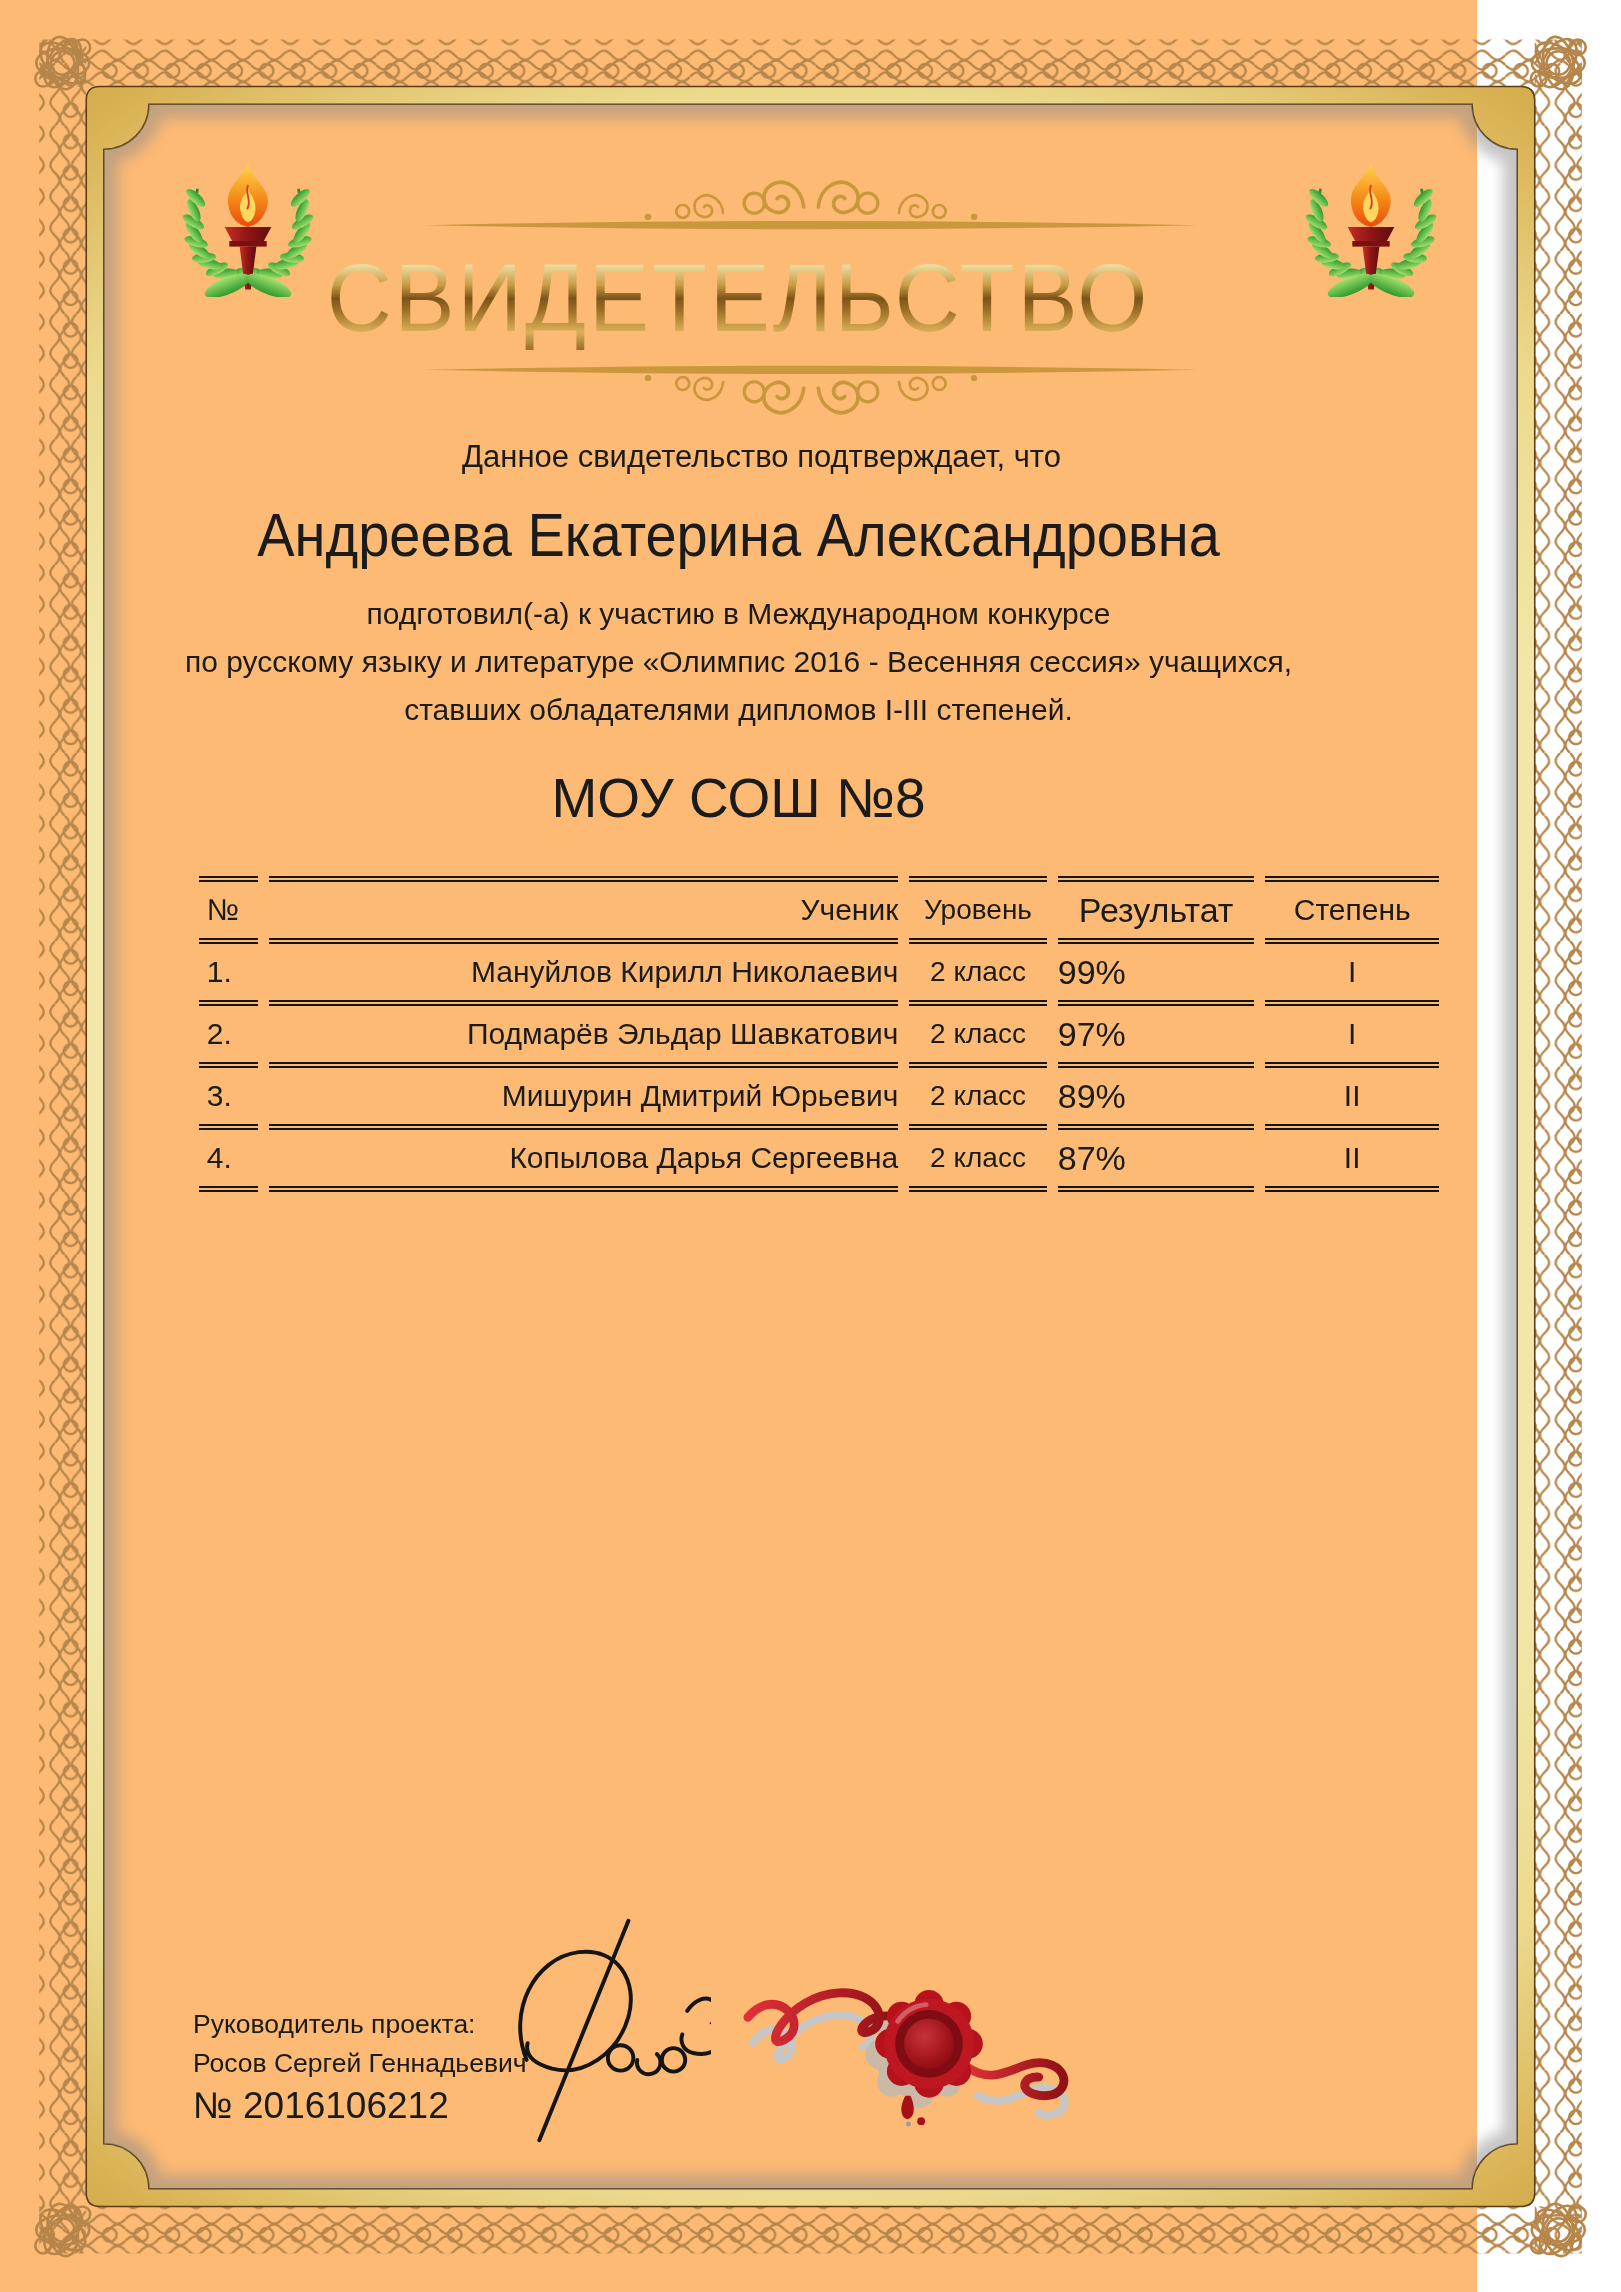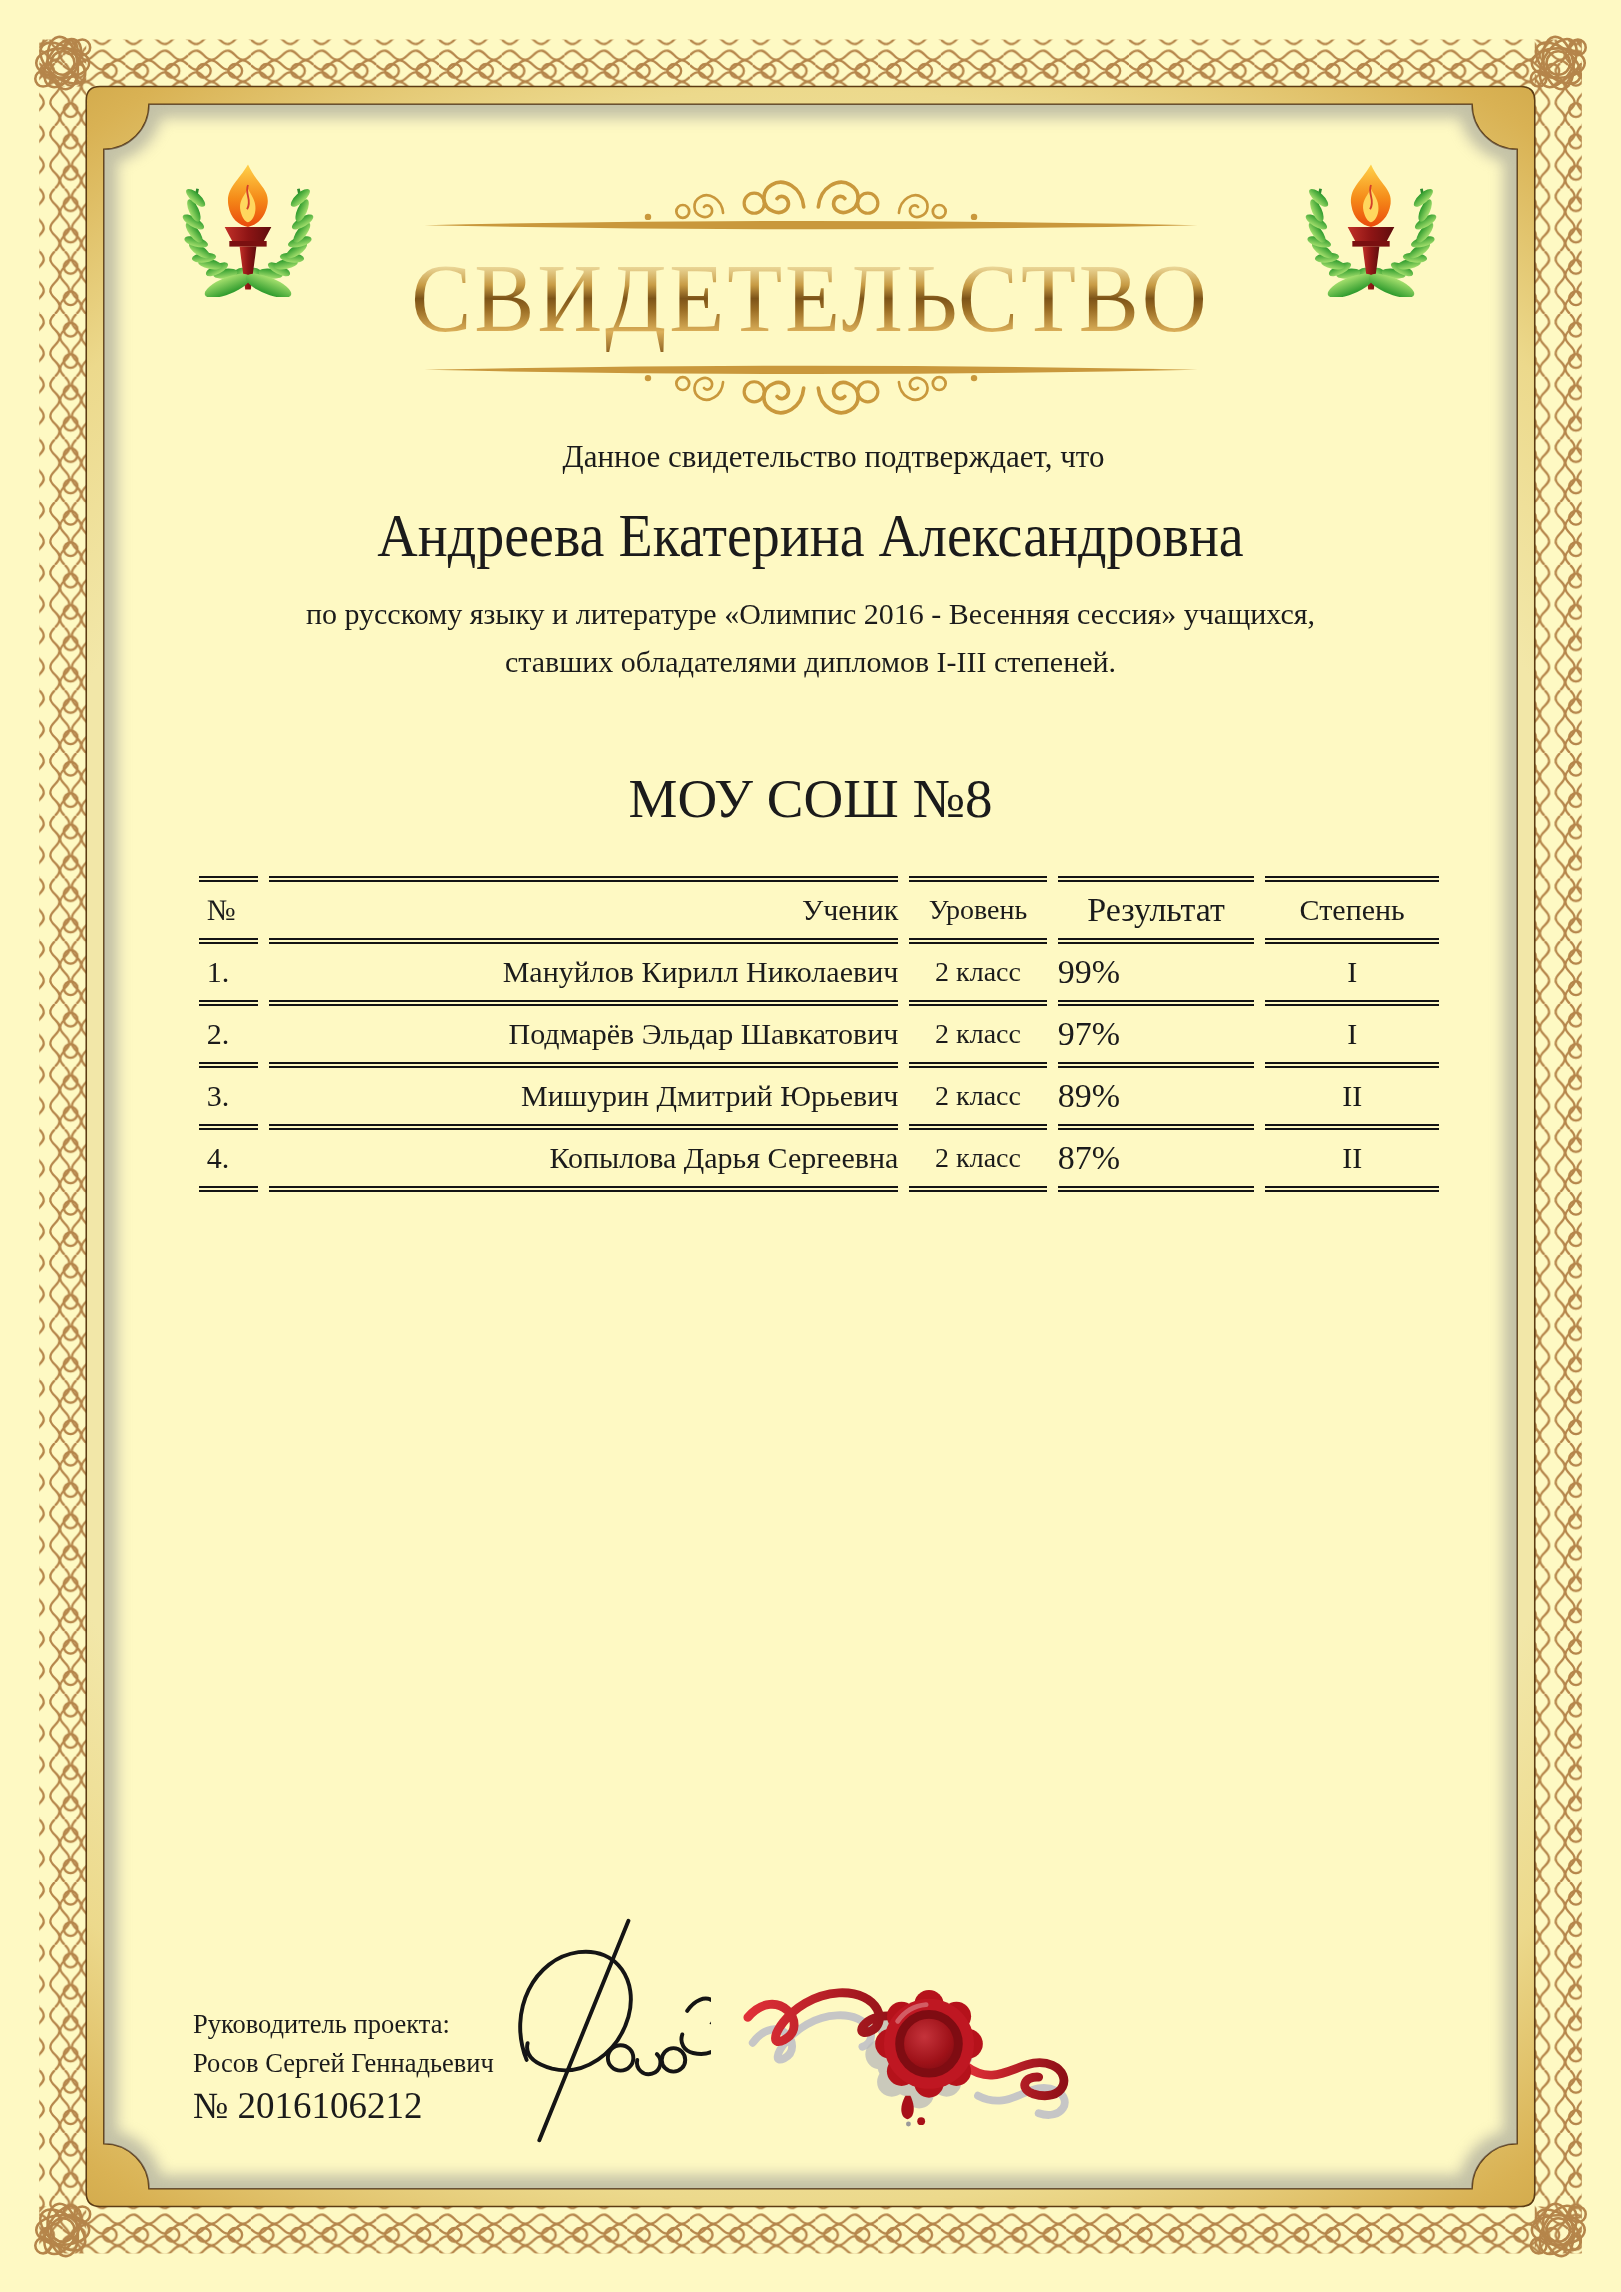--- a/index.html
+++ b/index.html
@@ -1,17 +1,17 @@
 <!DOCTYPE html>
 <html lang="ru"><head>
 <meta charset="utf-8">
 <style>
   html,body{margin:0;padding:0;background:#ffffff;overflow:hidden;}
-  .page{position:relative;width:1621px;height:2293px;background:#fef9c3;
-        font-family:Liberation Serif, serif;color:#1b1b1b;}
+  .page{position:relative;width:1477px;height:2293px;background:#fdba74;
+        font-family:Liberation Sans, sans-serif;color:#1b1b1b;}
   svg{display:block;}
 
   
   #frame{position:absolute;left:0;top:0;}
 
   
   .ornament{position:absolute;left:408px;width:806px;height:78px;}
   #ornament-top{top:166px;}
   #ornament-bottom{top:351px;transform:scaleY(-1);}
   .title{position:absolute;left:0;top:247px;width:100%;margin:0;
@@ -264,20 +264,21 @@
       <circle cx="580" cy="47" r="7" stroke-width="3"></circle>
       <circle cx="262" cy="53" r="3.5" fill="#c9983c" stroke="none"></circle>
       <circle cx="618" cy="53" r="3.5" fill="#c9983c" stroke="none"></circle>
     </g>
   </svg>
 
   <h1 class="title">СВИДЕТЕЛЬСТВО</h1>
   <div class="intro">Данное свидетельство подтверждает, что</div>
   <div class="recipient">Андреева Екатерина Александровна</div>
   <div class="bodytext">
+    <div>подготовил(-а) к участию в Международном конкурсе</div>
     <div>по русскому языку и литературе «Олимпис 2016 - Весенняя сессия» учащихся,</div>
     <div>ставших обладателями дипломов I-III степеней.</div>
   </div>
   <div class="school">МОУ СОШ №8</div>
 
   <table class="results">
     <colgroup>
       <col style="width:59px">
         <col style="width:627px">
         <col style="width:137px">

